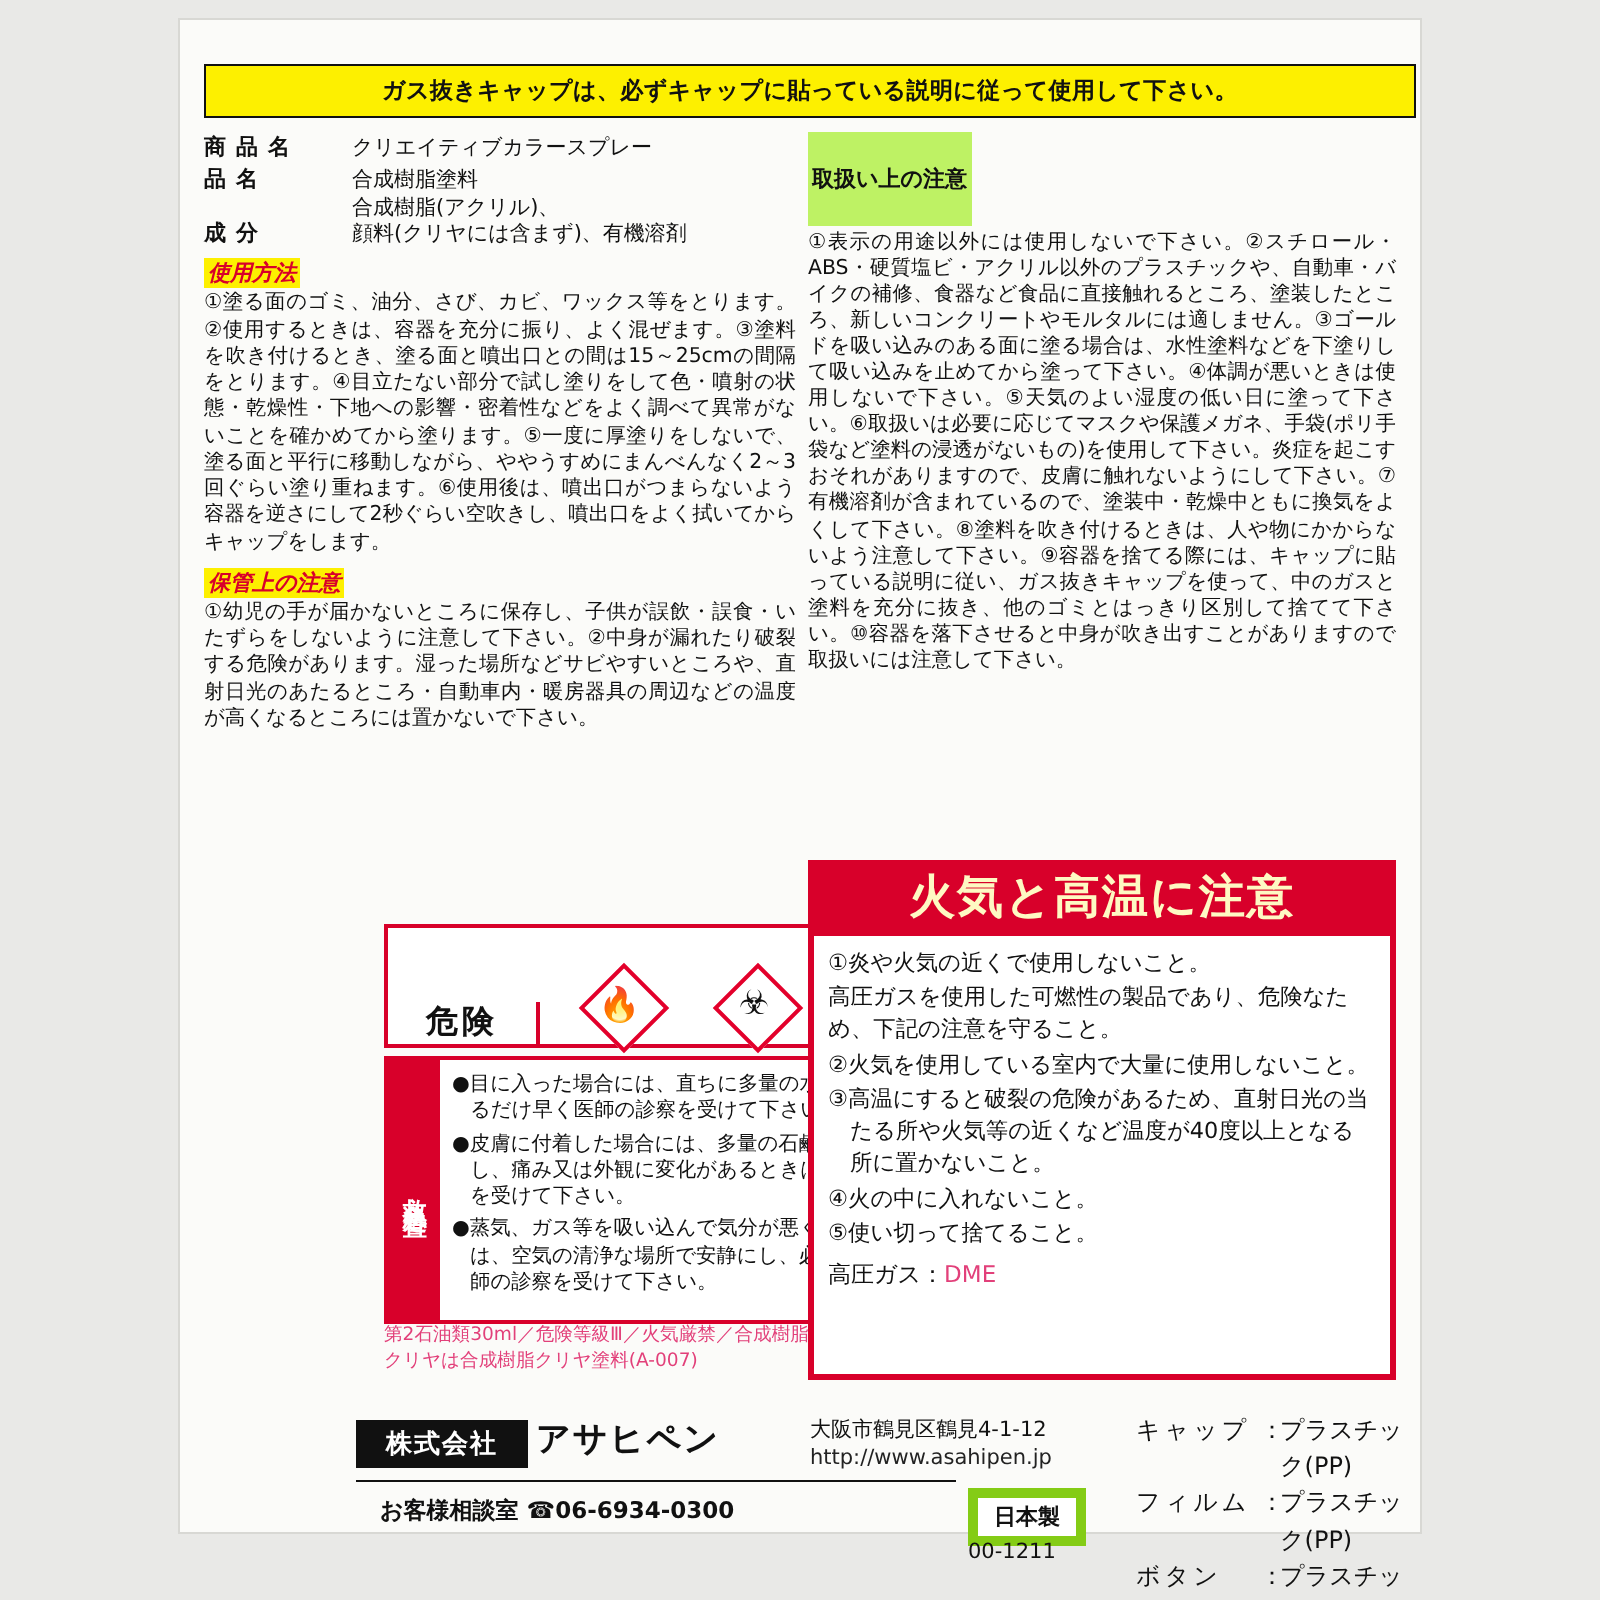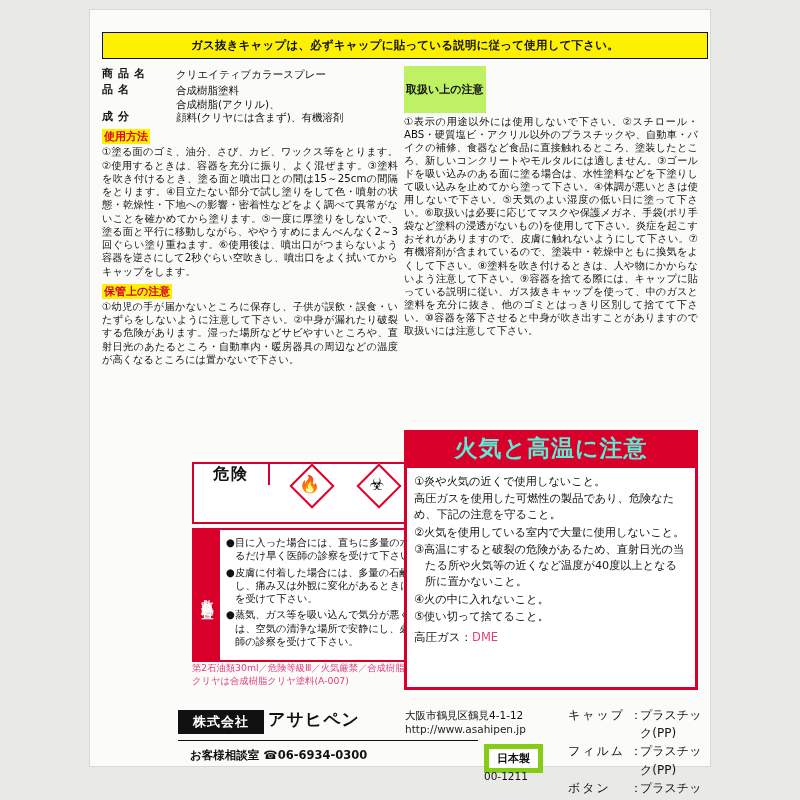--- a/index.html
+++ b/index.html
@@ -36,31 +36,32 @@
   .spec-row{display:flex;align-items:flex-end;margin-bottom:1px;}
   .spec-key{width:74px;flex:none;font-weight:bold;font-size:11px;letter-spacing:5px;}
   .spec-val{flex:1;font-size:10.5px;line-height:1.25;}
 
   .sec-title{
     display:inline-block;
     background:#fdf000;
     font-weight:bold;font-size:11px;
     padding:0 2px;margin:4px 0 1px;
     color:#111;
+    font-style:italic;
   }
   .sec-title.red{color:#d8002a;}
   .body-text{font-size:10.2px;line-height:1.3;text-align:justify;}
 
   .r-head{font-weight:bold;font-size:11px;background:#bef264;display:inline-block;padding:16px 2px;}
   .r-body{font-size:10.2px;line-height:1.28;text-align:justify;margin-top:2px;}
 
   
   .ghs{
     position:absolute;left:102px;top:452px;width:290px;height:58px;
-    border:2px solid #d8002a;display:flex;align-items:flex-start;background:#fff;
+    border:2px solid #d8002a;display:flex;align-items:flex-end;background:#fff;
   }
   .ghs-word{
     width:74px;flex:none;display:flex;align-items:center;justify-content:center;
     font-weight:bold;font-size:16px;border-right:2px solid #d8002a;letter-spacing:2px;
   }
   .ghs-icons{flex:1;display:flex;align-items:center;justify-content:space-around;padding:0 6px;}
   .dia{width:40px;height:40px;position:relative;}
   .dia i{
     position:absolute;left:50%;top:50%;width:28px;height:28px;margin:-14px 0 0 -14px;
     transform:rotate(45deg);border:2.5px solid #e3002b;background:#fff;
@@ -87,21 +88,21 @@
 
   
   .pinknote{
     position:absolute;left:102px;top:652px;width:290px;
     color:#e2407a;font-size:9.3px;line-height:1.35;
   }
 
   
   .warnhead{
     position:absolute;left:314px;top:420px;width:294px;
-    background:#d8002a;color:#5eead4;text-align:center;
+    background:#d8002a;color:#fef9c3;text-align:center;
     font-size:23px;font-weight:bold;letter-spacing:1px;
     padding:3px 0 4px;
   }
   .warnbox{
     position:absolute;left:314px;top:458px;width:294px;height:222px;
     border:3px solid #d8002a;border-top:none;background:#fff;
     padding:6px 7px;box-sizing:border-box;
     font-size:11.2px;line-height:1.45;
   }
   .warnbox p{margin:0 0 1px 0;text-indent:-11px;padding-left:11px;}

